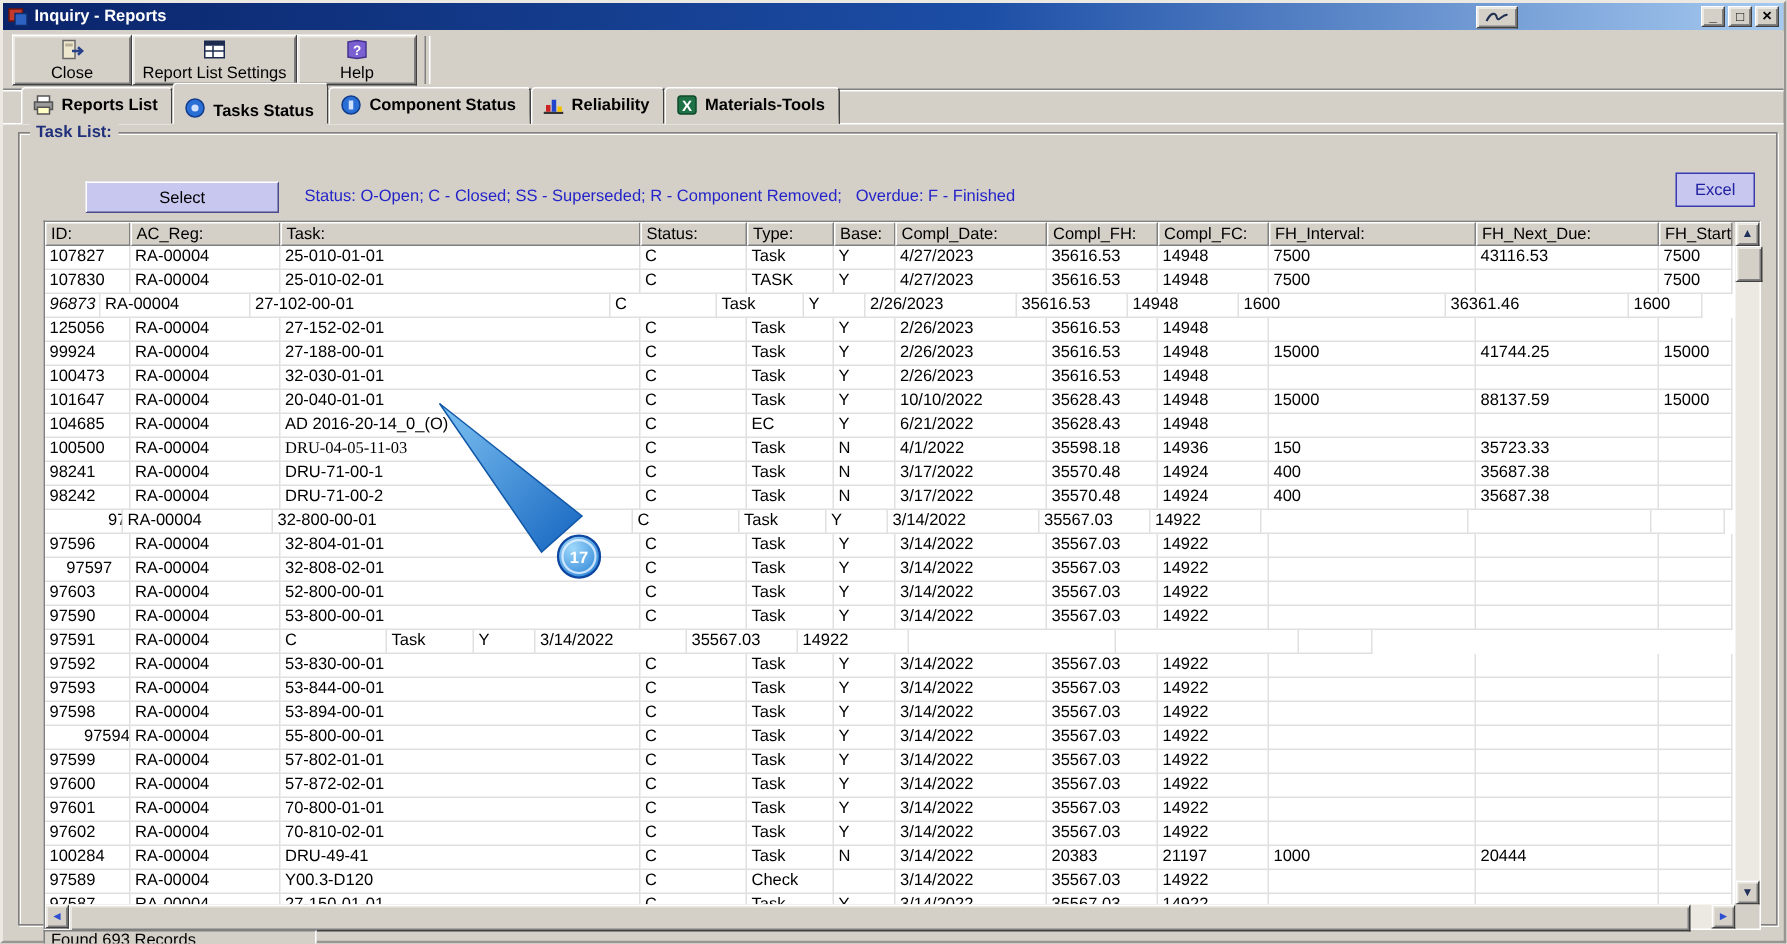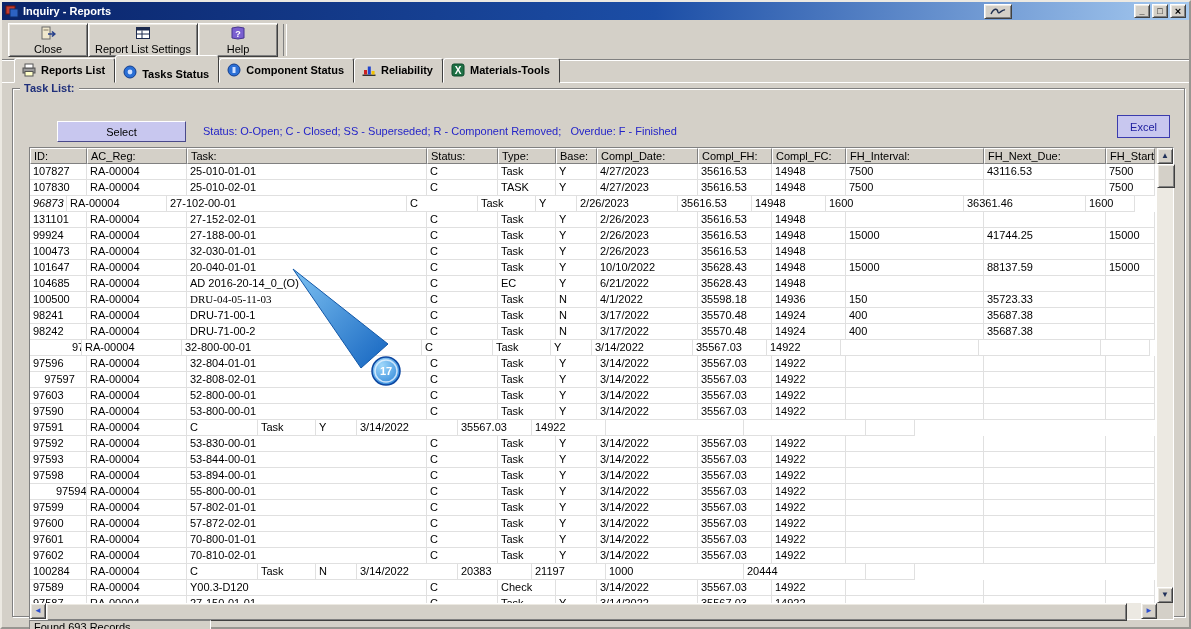--- a/index.html
+++ b/index.html
@@ -249,21 +249,21 @@
           <div class="gcell" style="width: 58px;">Task</div>
           <div class="gcell" style="width: 41px;">Y</div>
           <div class="gcell" style="width: 101px;">2/26/2023</div>
           <div class="gcell" style="width: 74px;">35616.53</div>
           <div class="gcell" style="width: 74px;">14948</div>
           <div class="gcell" style="width: 138px;">1600</div>
           <div class="gcell" style="width: 122px;">36361.46</div>
           <div class="gcell" style="width: 49px;">1600</div>
         </div>
         <div class="grow">
-          <div class="gcell" style="width: 57px;">131101</div>
+          <div class="gcell" style="width: 57px;">125056</div>
           <div class="gcell" style="width: 100px;">RA-00004</div>
           <div class="gcell" style="width: 240px;">27-152-02-01</div>
           <div class="gcell" style="width: 71px;">C</div>
           <div class="gcell" style="width: 58px;">Task</div>
           <div class="gcell" style="width: 41px;">Y</div>
           <div class="gcell" style="width: 101px;">2/26/2023</div>
           <div class="gcell" style="width: 74px;">35616.53</div>
           <div class="gcell" style="width: 74px;">14948</div>
           <div class="gcell" style="width: 138px;"></div>
           <div class="gcell" style="width: 122px;"></div>
@@ -558,20 +558,21 @@
           <div class="gcell" style="width: 101px;">3/14/2022</div>
           <div class="gcell" style="width: 74px;">35567.03</div>
           <div class="gcell" style="width: 74px;">14922</div>
           <div class="gcell" style="width: 138px;"></div>
           <div class="gcell" style="width: 122px;"></div>
           <div class="gcell" style="width: 49px;"></div>
         </div>
         <div class="grow">
           <div class="gcell" style="width: 57px;">100284</div>
           <div class="gcell" style="width: 100px;">RA-00004</div>
+          <div class="gcell" style="width: 240px;">DRU-49-41</div>
           <div class="gcell" style="width: 71px;">C</div>
           <div class="gcell" style="width: 58px;">Task</div>
           <div class="gcell" style="width: 41px;">N</div>
           <div class="gcell" style="width: 101px;">3/14/2022</div>
           <div class="gcell" style="width: 74px;">20383</div>
           <div class="gcell" style="width: 74px;">21197</div>
           <div class="gcell" style="width: 138px;">1000</div>
           <div class="gcell" style="width: 122px;">20444</div>
           <div class="gcell" style="width: 49px;"></div>
         </div>

